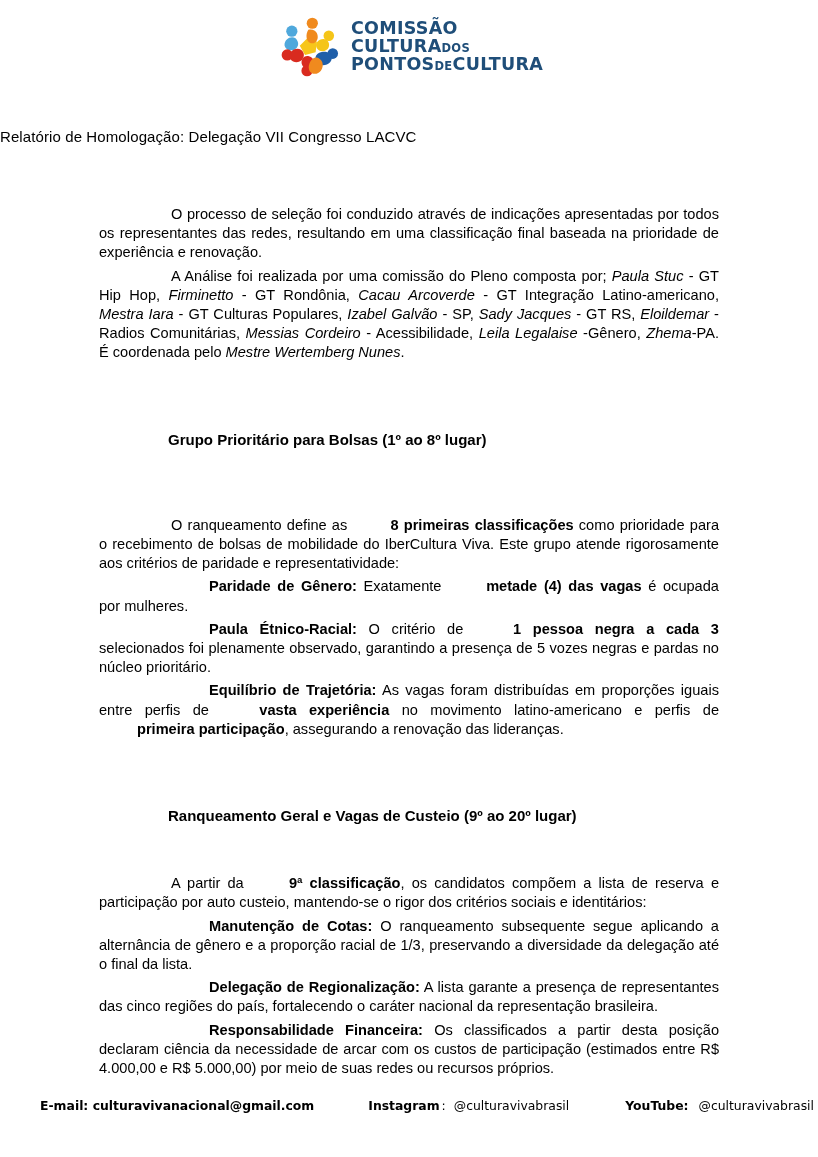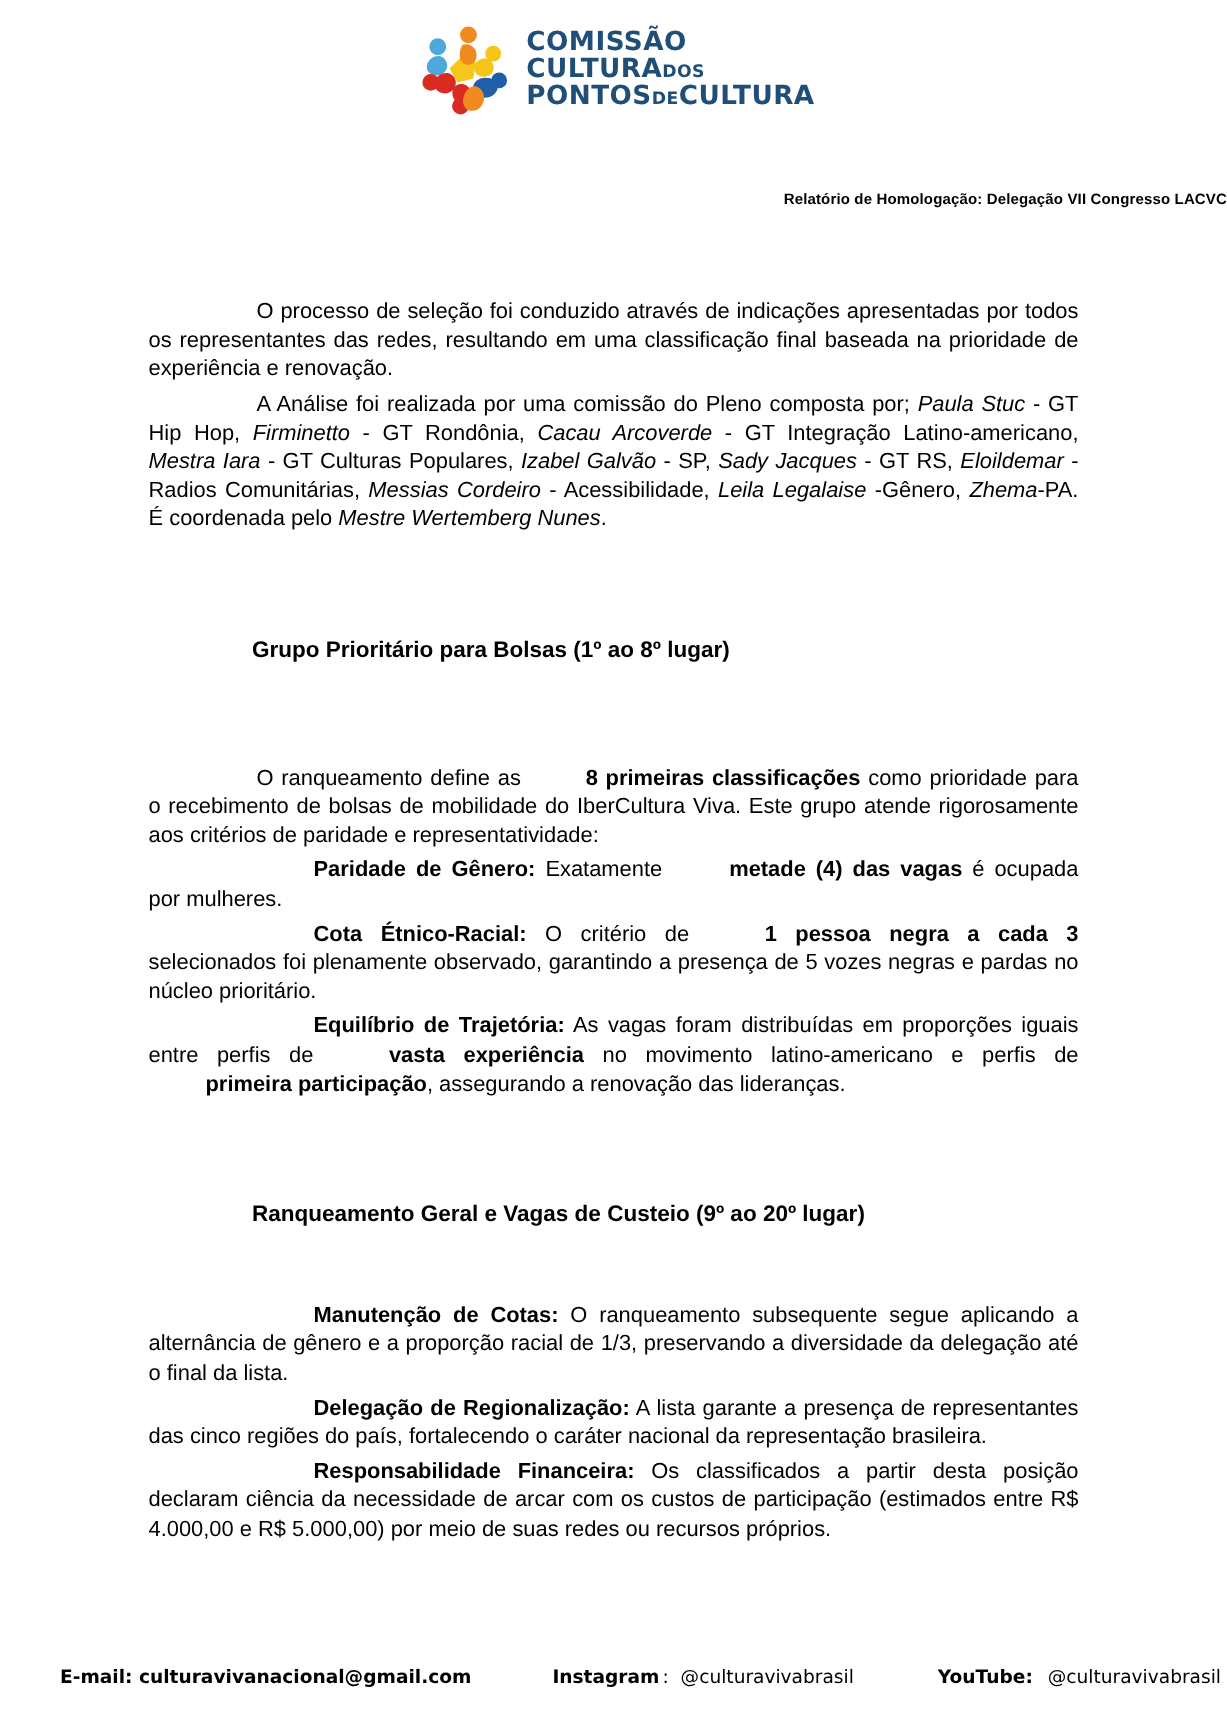--- a/index.html
+++ b/index.html
@@ -53,23 +53,23 @@
     font-size: 17.5px;
     white-space: nowrap;
   }
   .logo-small {
     font-size: 11.5px;
     font-weight: bold;
   }
 
   
   .doc-title {
-    text-align: right;
-    font-size: 10px;
-    font-weight: bold;
+    text-align: left;
+    font-size: 15px;
+    font-weight: normal;
     margin: 48px 0 0 0;
     letter-spacing: 0.1px;
   }
 
   
   .content {
     margin: 0 auto;
     width: 628px;
     padding-top: 56px;
     font-size: 14.6px;
@@ -97,21 +97,21 @@
   .gap-xl { height: 62px; }
 
   b, strong { font-weight: bold; padding-left: 38px; }
   i, em { font-style: italic; }
 
   
   .footer {
     position: absolute;
     left: 0;
     right: 0;
-    bottom: 32px;
+    bottom: 44px;
     text-align: center;
     font-family: "DejaVu Sans", sans-serif;
     font-size: 12.4px;
     color: #000;
     white-space: nowrap;
   }
   .footer span { margin: 0 2px; }
   .footer .sep { display: inline-block; width: 12px; }
 </style>
 </head>
@@ -168,30 +168,31 @@
     <div class="gap-xl"></div>
 
     <h2 class="section-head">Grupo Prioritário para Bolsas (1º ao 8º lugar)</h2>
 
     <div class="gap-xl"></div>
 
     <p class="just indent"><span>O ranqueamento define as </span><b>8 primeiras classificações</b><span> como prioridade para o recebimento de bolsas de mobilidade do IberCultura Viva. Este grupo atende rigorosamente aos critérios de paridade e representatividade:</span></p>
 
     <p class="just indent"><b>Paridade de Gênero:</b><span> Exatamente </span><b>metade (4) das vagas</b><span> é ocupada por mulheres.</span></p>
 
-    <p class="just indent"><b>Cota Étnico-Racial:</b><span> O critério de </span><b>1 pessoa negra a cada 3</b><span> selecionados foi plenamente observado, garantindo a presença de 5 vozes negras e pardas no núcleo prioritário.</span></p>
+    <p class="just indent"><b>Paula Étnico-Racial:</b><span> O critério de </span><b>1 pessoa negra a cada 3</b><span> selecionados foi plenamente observado, garantindo a presença de 5 vozes negras e pardas no núcleo prioritário.</span></p>
 
     <p class="just indent"><b>Equilíbrio de Trajetória:</b><span> As vagas foram distribuídas em proporções iguais entre perfis de </span><b>vasta experiência</b><span> no movimento latino-americano e perfis de </span><b>primeira participação</b><span>, assegurando a renovação das lideranças.</span></p>
 
     <div class="gap-xl"></div>
 
     <h2 class="section-head">Ranqueamento Geral e Vagas de Custeio (9º ao 20º lugar)</h2>
 
     <div class="gap-md"></div>
 
+    <p class="just indent"><span>A partir da </span><b>9ª classificação</b><span>, os candidatos compõem a lista de reserva e participação por auto custeio, mantendo-se o rigor dos critérios sociais e identitários:</span></p>
 
     <p class="just indent"><b>Manutenção de Cotas:</b><span> O ranqueamento subsequente segue aplicando a alternância de gênero e a proporção racial de 1/3, preservando a diversidade da delegação até o final da lista.</span></p>
 
     <p class="just indent"><b>Delegação de Regionalização:</b><span> A lista garante a presença de representantes das cinco regiões do país, fortalecendo o caráter nacional da representação brasileira.</span></p>
 
     <p class="just indent"><b>Responsabilidade Financeira:</b><span> Os classificados a partir desta posição declaram ciência da necessidade de arcar com os custos de participação (estimados entre R$ 4.000,00 e R$ 5.000,00) por meio de suas redes ou recursos próprios.</span></p>
 
   </div>
 
   <div class="footer">

